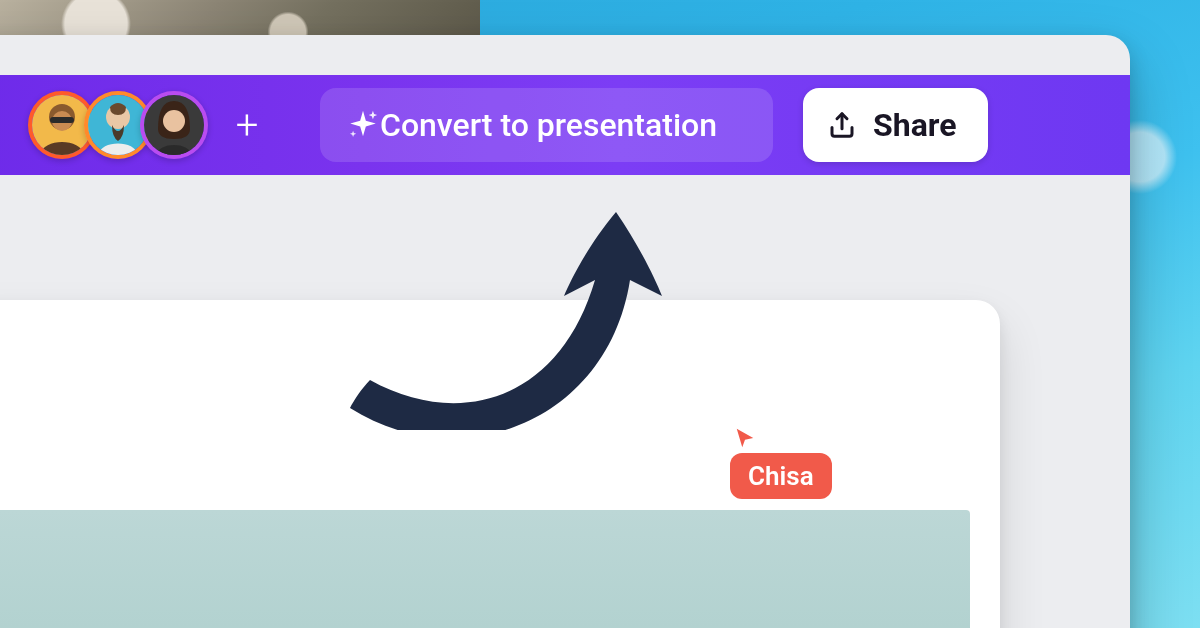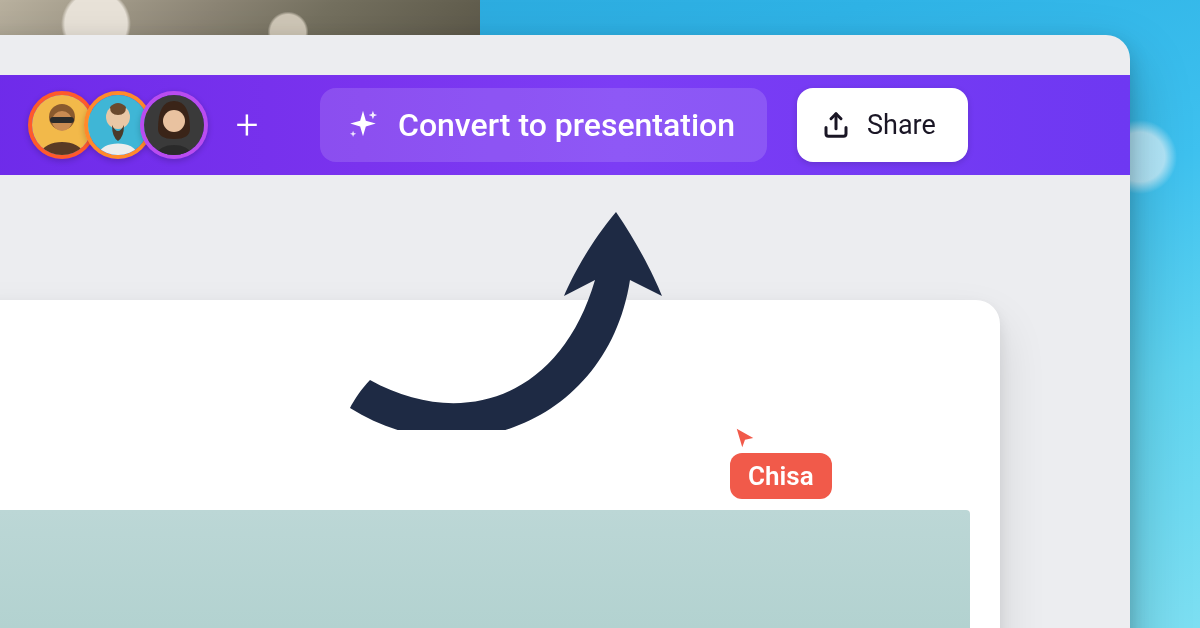--- a/index.html
+++ b/index.html
@@ -54,38 +54,38 @@
   .av3 { border-color: #b94cf0; }
   .add-collab {
     width: 58px; height: 58px; margin-left: 10px;
     display: flex; align-items: center; justify-content: center;
     color: #ffffff; font-size: 40px; font-weight: 300;
     cursor: pointer; border-radius: 50%;
   }
   .convert-btn {
     margin-left: 44px;
     height: 74px;
-    padding: 0 32px 0 26px;
-    display: flex; align-items: center; gap: 18px;
+    padding: 0 56px 0 26px;
+    display: flex; align-items: center; 
     background: rgba(255,255,255,0.14);
     border-radius: 16px;
     color: #ffffff;
     font-size: 32px; font-weight: 500;
     cursor: pointer;
   }
   .convert-btn .sparkle { width: 34px; height: 34px; }
   .share-btn {
     margin-left: 30px;
     height: 74px;
     padding: 0 32px 0 24px;
     display: flex; align-items: center; gap: 16px;
     background: #ffffff;
     border-radius: 16px;
     color: #1a1625;
-    font-size: 27px; font-weight: 400;
+    font-size: 32px; font-weight: 700;
     cursor: pointer;
     box-shadow: 0 2px 6px rgba(0,0,0,0.15);
   }
   .share-btn .upload-icon { width: 30px; height: 30px; }
   .canvas-area {
     position: absolute;
     left: -60px; top: 300px;
     width: 1060px; height: 600px;
     background: #ffffff;
     border-radius: 24px;

